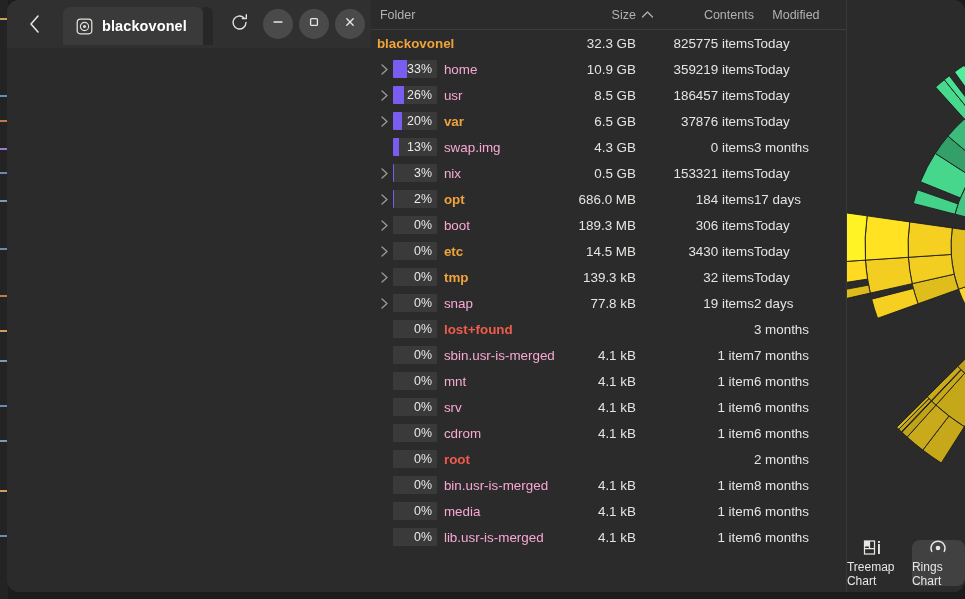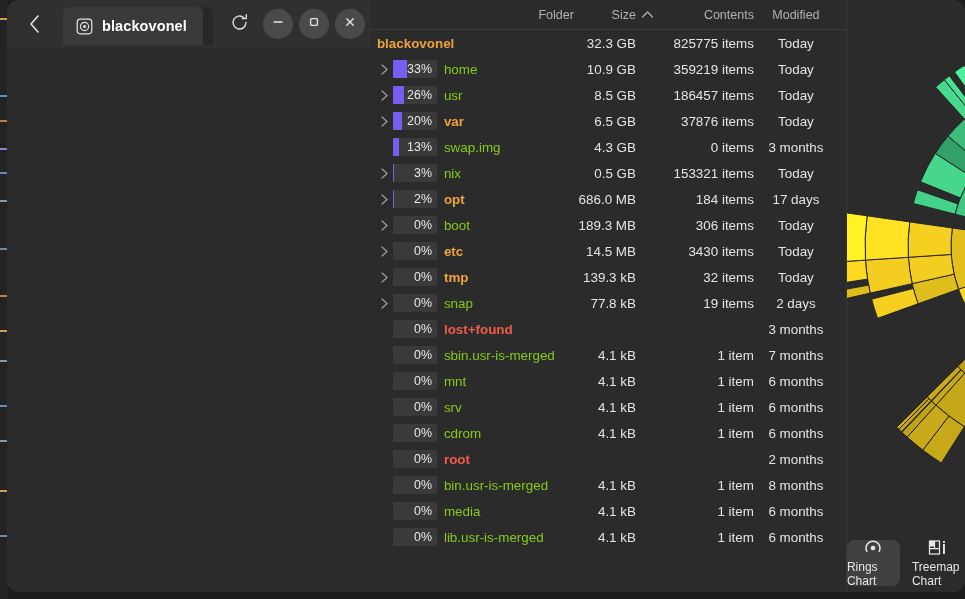--- a/index.html
+++ b/index.html
@@ -101,21 +101,21 @@
     border-right: 1px solid #383838;
     min-height: 0;
   }
   .colheader {
     height: 30px; flex: 0 0 30px;
     display: flex; align-items: center;
     border-bottom: 1px solid #3c3c3c;
     color: #b4b2ae; font-size: 12.5px;
     padding-left: 6px;
   }
-  .ch { cursor: pointer; white-space: nowrap; text-align: right; }
+  .ch { cursor: pointer; white-space: nowrap; }
   .ch-folder   { flex: 1 1 auto; padding-left: 3px; }
   .ch-size     { width: 62px;  text-align: right; }
   .ch-sortarr  { width: 24px; display:flex; align-items:center; justify-content:center; }
   .ch-contents { width: 94px; text-align: right; padding-left: 2px;}
   .ch-mod      { width: 92px; text-align: center; padding-right: 8px; }
 
   .rows { flex: 1 1 auto; overflow: hidden; }
   .row {
     height: 26px;
     display: flex; align-items: center;
@@ -143,27 +143,27 @@
   }
   .r-pct .ptxt {
     position: relative; z-index: 2;
     font-size: 12.4px; color: #eceae8;
     padding-right: 5px;
   }
   .r-name { flex: 1 1 auto; white-space: nowrap; overflow: hidden; }
   .r-size { width: 62px; flex: 0 0 62px; text-align: right; }
   .r-spacer { width: 24px; flex: 0 0 24px; }
   .r-contents { width: 94px; flex: 0 0 94px; text-align: right; }
-  .r-mod { width: 92px; flex: 0 0 92px; text-align: center; padding-right: 8px; }
+  .r-mod { width: 92px; flex: 0 0 92px; text-align: left; padding-right: 8px; }
 
   .root-row { padding-left: 6px; }
   .root-row .r-name { font-weight: bold; }
   .nm-orange { color: #f0a33c; font-weight: bold; }
   .nm-red    { color: #f05b4a; font-weight: bold; }
-  .nm-plain  { color: #84cc16; }
+  .nm-plain  { color: #f9a8d4; }
 
   
   .chartpane {
     flex: 1 1 auto; position: relative;
     background: #2b2b2b;
     min-width: 0;
   }
   .chart-svg { position: absolute; left: 0; top: 0; display: block; }
   .center-label {
     position: absolute;
@@ -649,40 +649,40 @@
             <path d="M 216.27126450653856 118.97005518470566 A 128 128 0 0 1 224.19615339127364 118.23811218478545 L 226.81775811139264 161.1581213727091 A 85 85 0 0 0 221.55513658637327 161.6441772710936 Z" fill="#8552c1" stroke="#1d1d1d" stroke-width="0.9"></path>
             <path d="M 210.98739242670388 76.2959330983177 A 171 171 0 0 1 220.75136726943305 75.37037695144252 L 223.5799708215639 118.27724122681077 A 128 128 0 0 0 216.27126450653856 118.97005518470566 Z" fill="#7d4db5" stroke="#1d1d1d" stroke-width="0.9"></path>
             <path d="M 224.19615339127364 118.23811218478545 A 128 128 0 0 1 227.97841873914138 118.06319183220839 L 229.32941869396106 161.0419633260759 A 85 85 0 0 0 226.81775811139264 161.1581213727091 Z" fill="#935bd5" stroke="#1d1d1d" stroke-width="0.9"></path>
             <path d="M 221.57454867115462 75.31810299686182 A 171 171 0 0 1 223.59906424211977 75.20648642763985 L 225.71158025141128 118.15456293998773 A 128 128 0 0 0 224.19615339127364 118.23811218478545 Z" fill="#8553c1" stroke="#1d1d1d" stroke-width="0.9"></path>
             <path d="M 223.83345530495137 75.19511848971126 A 171 171 0 0 1 226.6274187843217 75.08442033834089 L 227.97841873914138 118.06319183220839 A 128 128 0 0 0 225.88703087154255 118.14605360633358 Z" fill="#965dd9" stroke="#1d1d1d" stroke-width="0.9"></path>
             <circle cx="232" cy="246" r="41" fill="#2b2b2b"></circle>
           </svg>
         <div class="center-label" id="center-label" style="left: 182px; top: 237px; width: 100px;">32.3 GB</div>
 
         <div class="chart-toolbar">
-          <div class="cbtn active">
-            <span class="glyph">
-              <svg width="18" height="18" viewBox="0 0 18 18">
-                <path d="M2.8 12.5 A7 7 0 1 1 15.2 12.5" fill="none" stroke="#e8e6e3" stroke-width="1.4" stroke-linecap="round"></path>
-                <circle cx="9" cy="9" r="2.3" fill="#e8e6e3"></circle>
-              </svg>
-            </span>
-            <span>Rings Chart</span>
-          </div>
           <div class="cbtn">
             <span class="glyph">
               <svg width="20" height="18" viewBox="0 0 20 18">
                 <rect x="1.5" y="2" width="10" height="13" fill="none" stroke="#e8e6e3" stroke-width="1.25"></rect>
                 <rect x="1.5" y="2" width="5" height="5.5" fill="#e8e6e3"></rect>
                 <line x1="1.5" y1="9.5" x2="11.5" y2="9.5" stroke="#e8e6e3" stroke-width="1.25"></line>
                 <line x1="6.5" y1="2" x2="6.5" y2="9.5" stroke="#e8e6e3" stroke-width="1.25"></line>
                 <rect x="15" y="5" width="1.9" height="10" fill="#e8e6e3"></rect>
                 <rect x="15" y="2" width="1.9" height="1.9" fill="#e8e6e3"></rect>
               </svg>
             </span>
             <span>Treemap Chart</span>
           </div>
+          <div class="cbtn active">
+            <span class="glyph">
+              <svg width="18" height="18" viewBox="0 0 18 18">
+                <path d="M2.8 12.5 A7 7 0 1 1 15.2 12.5" fill="none" stroke="#e8e6e3" stroke-width="1.4" stroke-linecap="round"></path>
+                <circle cx="9" cy="9" r="2.3" fill="#e8e6e3"></circle>
+              </svg>
+            </span>
+            <span>Rings Chart</span>
+          </div>
         </div>
       </div>
 
     </div>
   </div>
 </div>
 
 </body></html>

